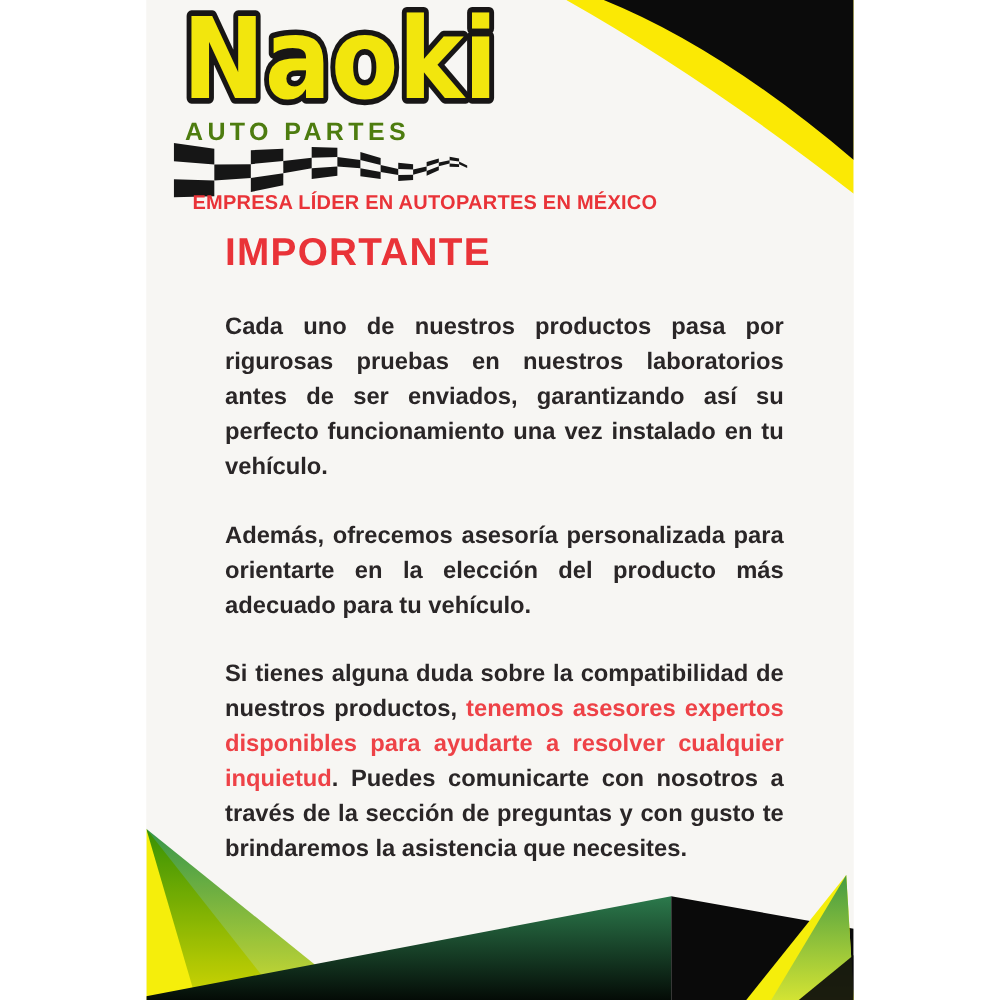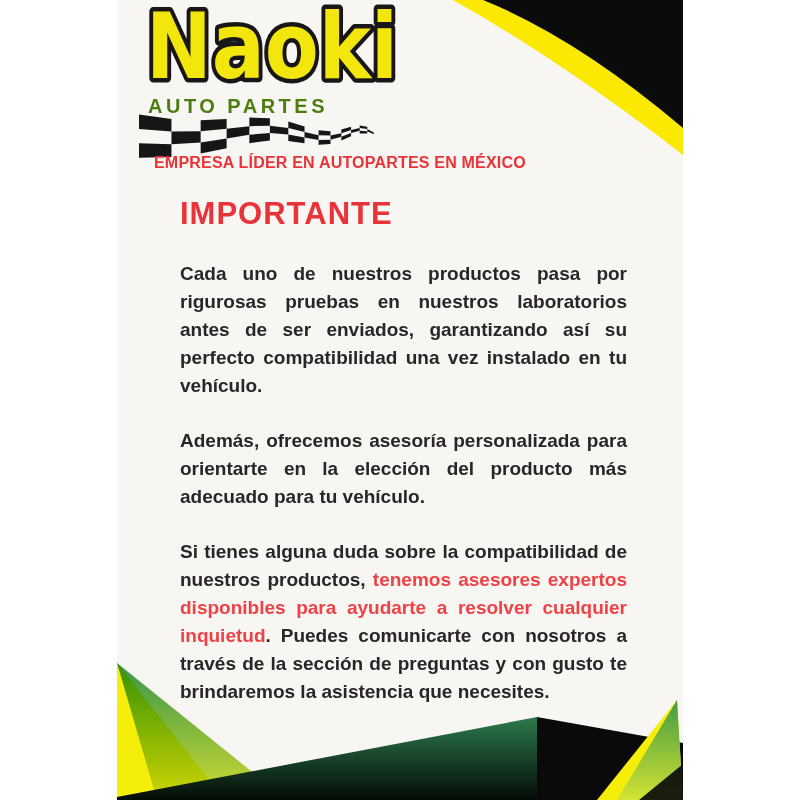--- a/index.html
+++ b/index.html
@@ -25,21 +25,21 @@
   .tagline{
     position:absolute;left:7px;top:154px;
     font-size:16px;font-weight:800;color:var(--accent_red);
     letter-spacing:.2px;white-space:nowrap;
   }
   
   .corner-tr{position:absolute;top:0;right:0;width:230px;height:160px;}
   .footer-deco{position:absolute;left:0;bottom:0;width:566px;height:140px;}
   
   .notice{
-    position:absolute;left:63px;top:196px;width:447px;
+    position:absolute;left:63px;top:184px;width:447px;
   }
   .notice h1{
     margin:0 0 28px 0;
     font-size:31px;font-weight:800;letter-spacing:1px;
     color:var(--accent_red);
   }
   .notice p{
     margin:0 0 27px 0;
     font-size:19px;line-height:28px;font-weight:700;
     color:var(--text_dark);
@@ -85,21 +85,21 @@
           <polygon points="204,12.396255079734035 211,13.706409480462085 211,15.786409480462085 204,14.84958841306737" fill="#161616"></polygon>
           <polygon points="204,17.302921746400703 211,17.866409480462085 211,19.946409480462087 204,19.756255079734036" fill="#161616"></polygon>
           <polygon points="211,15.786409480462085 217,18.854712410595198 217,20.6147124105952 211,17.866409480462085" fill="#161616"></polygon>
         </svg>
       <div class="tagline">EMPRESA LÍDER  EN AUTOPARTES EN MÉXICO</div>
     </div>
 
     <div class="notice">
       <h1>IMPORTANTE</h1>
       <div id="paragraphs">
-          <p><span>Cada uno de nuestros productos pasa por rigurosas pruebas en nuestros laboratorios antes de ser enviados, garantizando así su perfecto compatibilidad una vez instalado en tu vehículo.</span></p>
+          <p><span>Cada uno de nuestros productos pasa por rigurosas pruebas en nuestros laboratorios antes de ser enviados, garantizando así su perfecto funcionamiento una vez instalado en tu vehículo.</span></p>
           <p><span>Además, ofrecemos asesoría personalizada para orientarte en la elección del producto más adecuado para tu vehículo.</span></p>
           <p><span>Si tienes alguna duda sobre la compatibilidad de nuestros productos, </span><span class="hl">tenemos asesores expertos disponibles para ayudarte a resolver cualquier inquietud</span><span>. Puedes comunicarte con nosotros a través de la sección de preguntas y con gusto te brindaremos la asistencia que necesites.</span></p>
         </div>
     </div>
 
     <svg class="footer-deco" viewBox="0 0 566 140" aria-hidden="true">
       <defs>
         <linearGradient id="gL" x1="0" y1="0" x2="0" y2="1">
           <stop offset="0" stop-color="#379b4e"></stop>
           <stop offset="1" stop-color="#d9e533"></stop>

